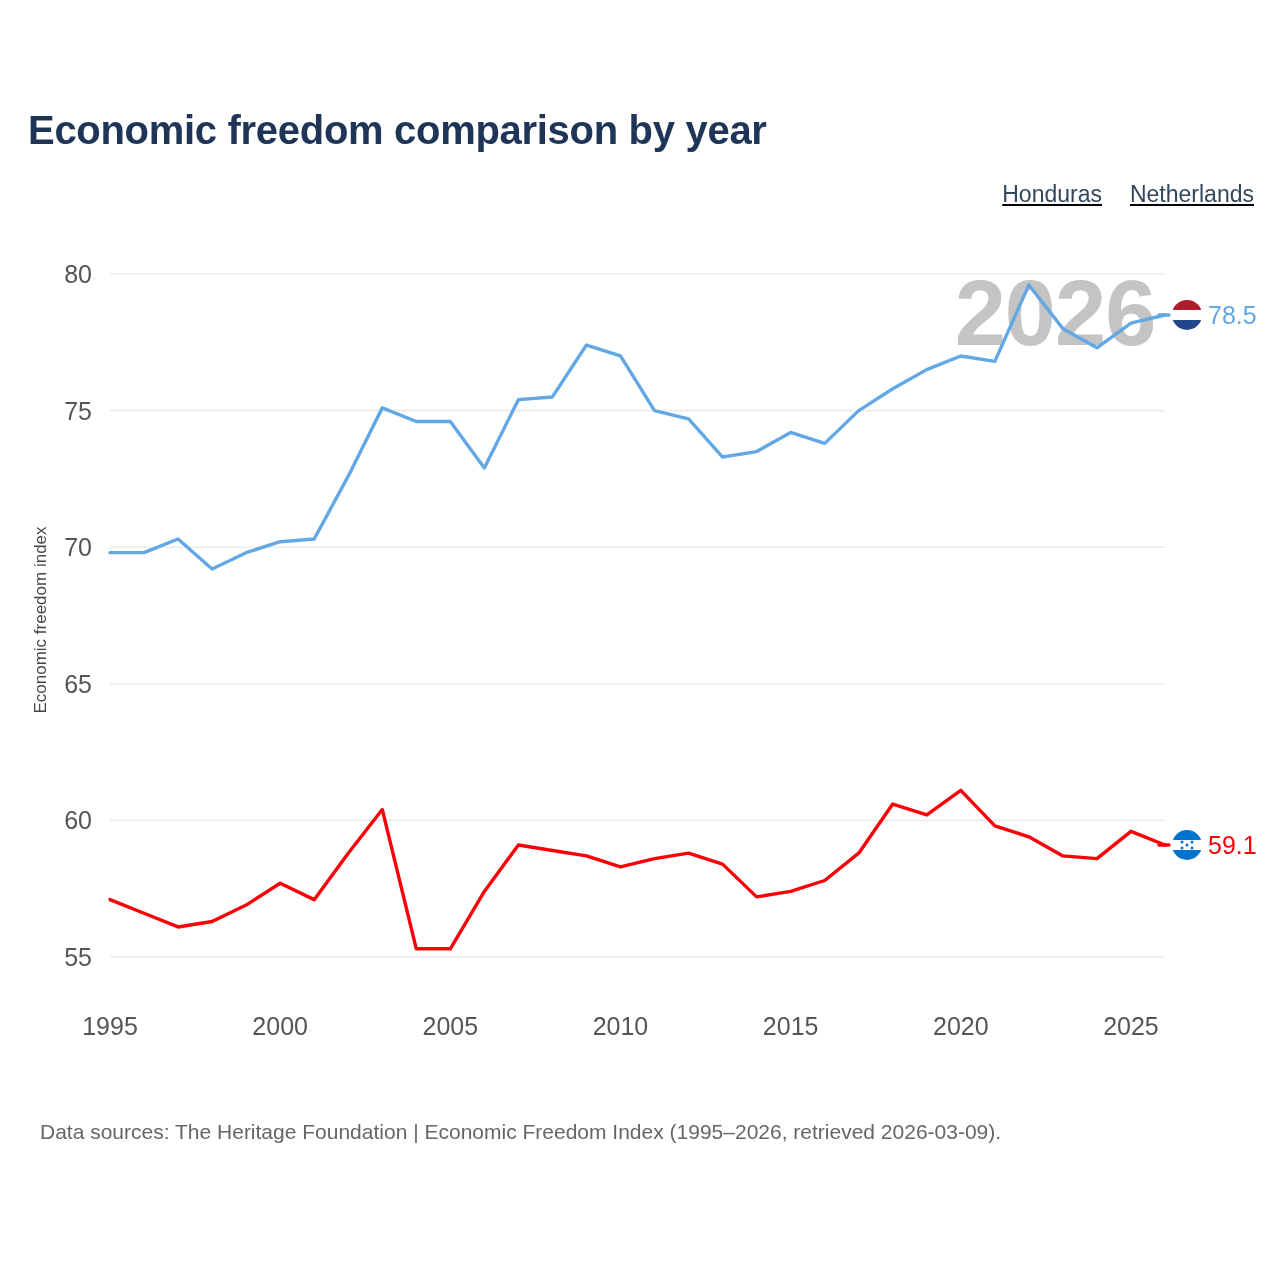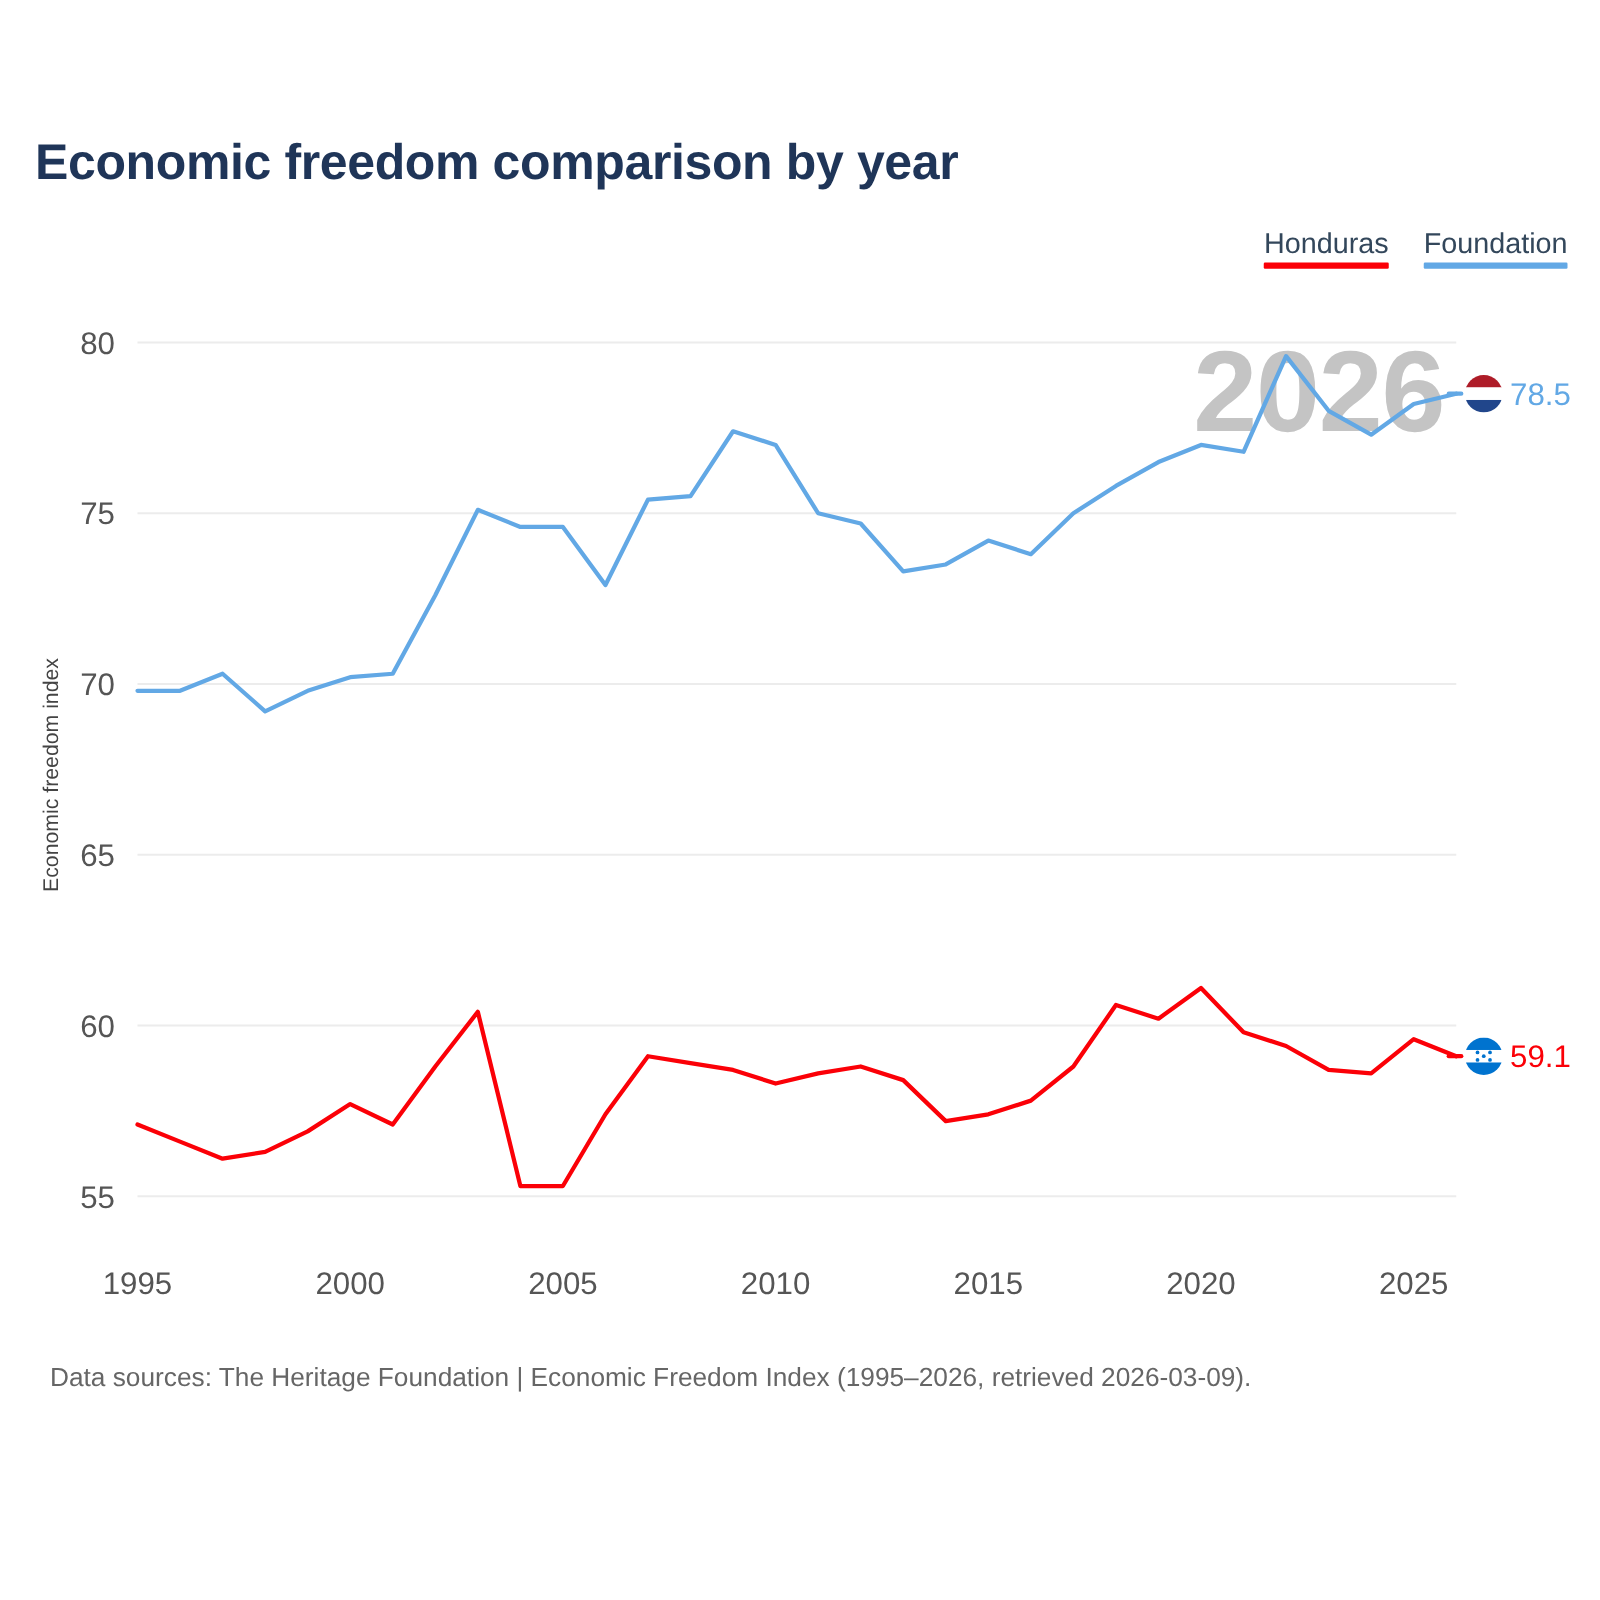--- a/index.html
+++ b/index.html
@@ -36,22 +36,23 @@
   .legend {
     position: absolute;
     right: 26px;
     top: 182px;
     display: flex;
     gap: 28px;
     align-items: flex-start;
   }
   .legend-item {
     display: flex;
-    flex-direction: column;
+    flex-direction: row;
     align-items: center;
+    text-decoration: underline;
   }
   .legend-label {
     font-size: 23px;
     color: #33475b;
     line-height: 1.05;
     white-space: nowrap;
   }
   .legend-rule {
     margin-top: 4px;
     height: 5px;
@@ -117,41 +118,41 @@
   }
   .endpoint-value {
     font-family: "Liberation Sans", sans-serif;
     font-size: 25px;
   }
 
   
   .footer {
     position: absolute;
     left: 40px;
-    top: 1085px;
+    top: 1114px;
     font-size: 21px;
     color: #666666;
     line-height: 1.75;
   }
   .footer div { white-space: nowrap; }
 </style>
 </head>
 <body>
 
 <div id="page">
 
   <div class="title">Economic freedom comparison by year</div>
 
   <div class="legend">
     <div class="legend-item">
       <span class="legend-label">Honduras</span>
       <span class="legend-rule" id="rule0" style="background: rgb(251, 0, 7);"></span>
     </div>
     <div class="legend-item">
-      <span class="legend-label">Foundation</span>
+      <span class="legend-label">Netherlands</span>
       <span class="legend-rule" id="rule1" style="background: rgb(98, 168, 229);"></span>
     </div>
   </div>
 
   <div id="plot-wrap">
     <svg class="chart" id="chart-svg" viewBox="0 0 1280 1060">
       <g id="gridlines">
           <line class="gridline" x1="110" x2="1165" y1="957" y2="957"></line>
           <line class="gridline" x1="110" x2="1165" y1="820.4" y2="820.4"></line>
           <line class="gridline" x1="110" x2="1165" y1="683.8" y2="683.8"></line>

